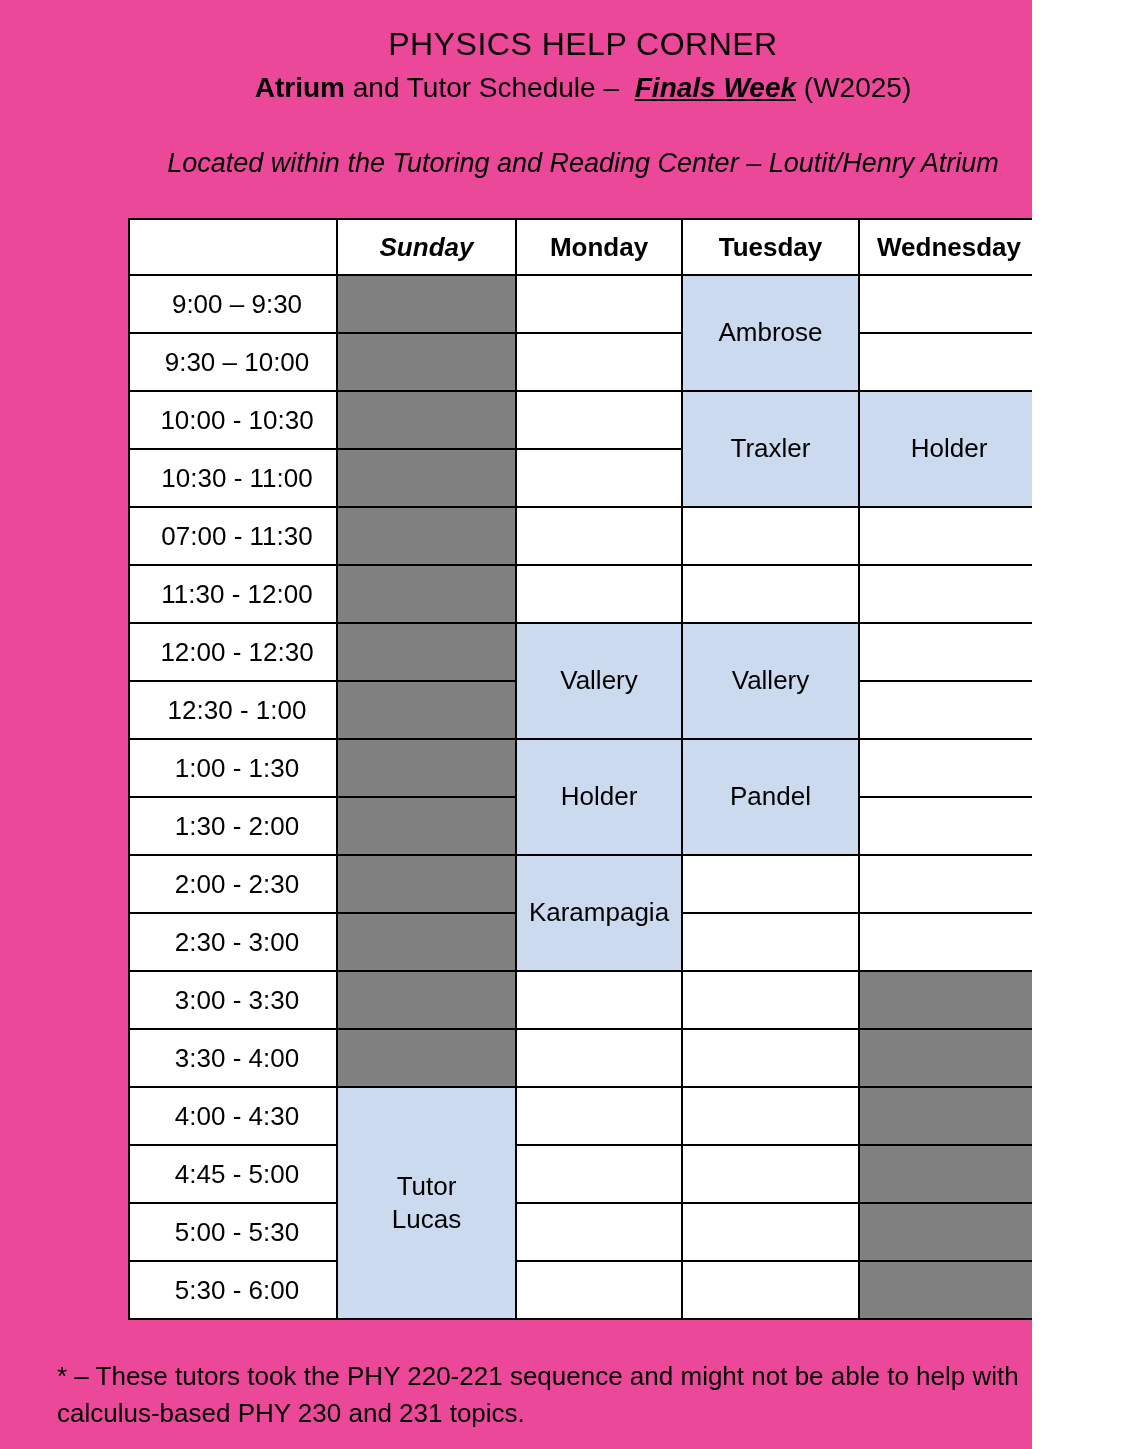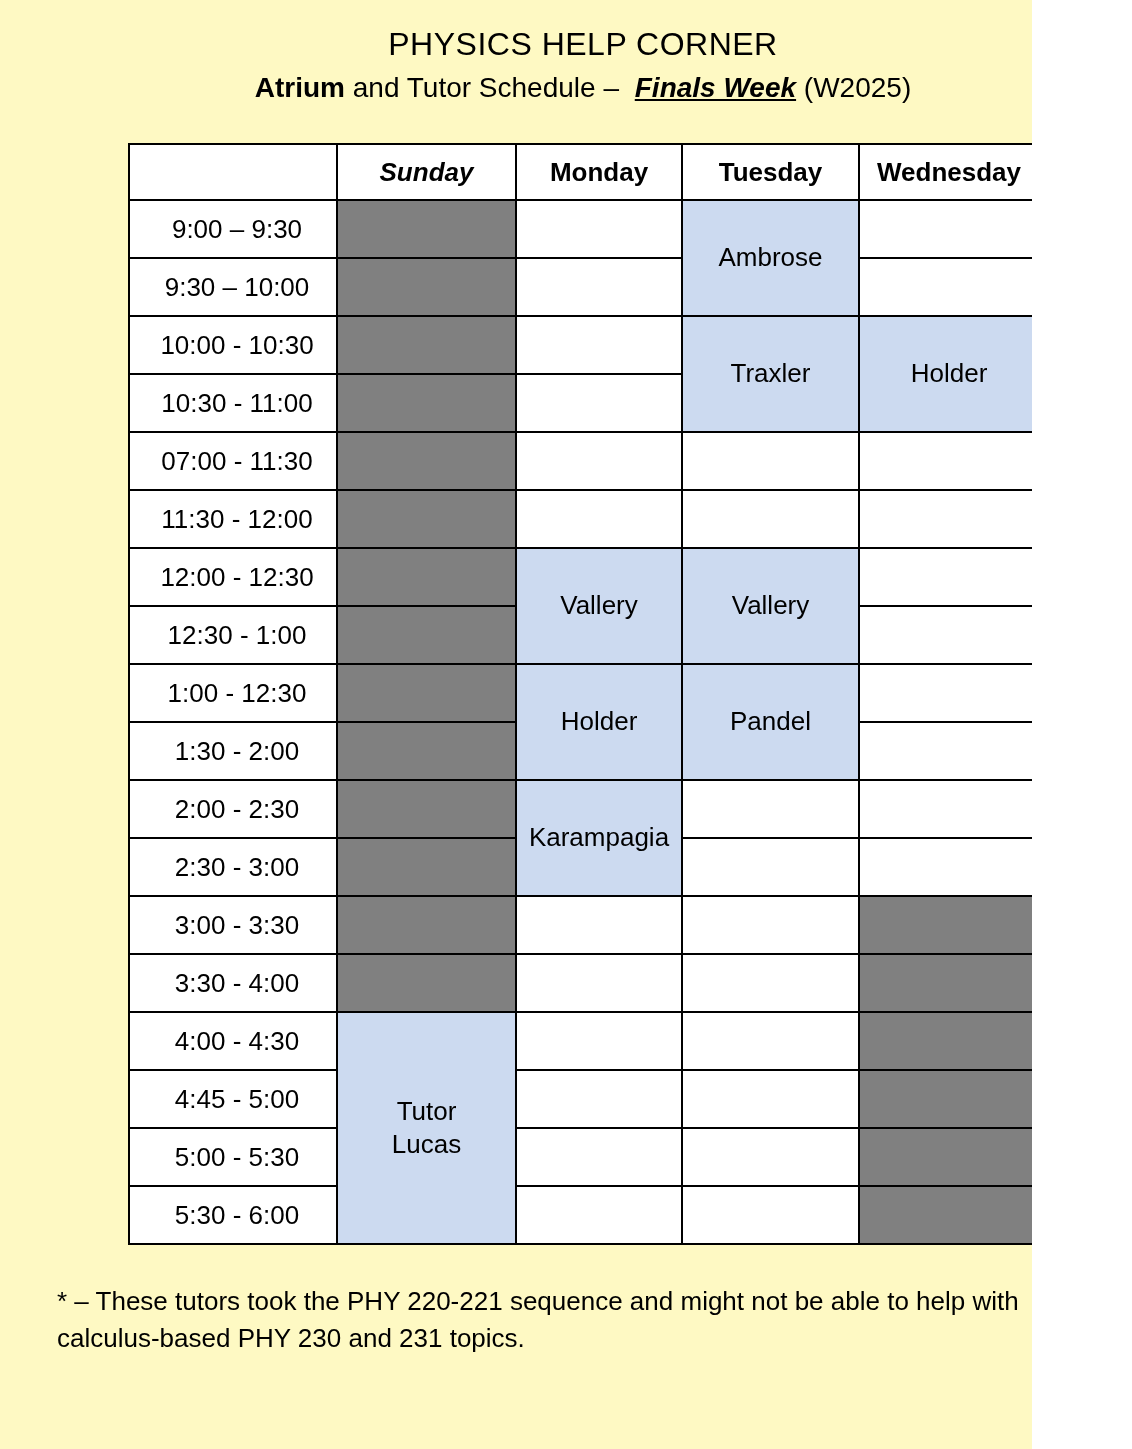--- a/index.html
+++ b/index.html
@@ -6,21 +6,21 @@
     margin: 0;
     padding: 0;
     background: #ffffff;
     font-family: "Liberation Sans", sans-serif;
     color: #000000;
   }
   .page {
     position: relative;
     width: 1032px;
     height: 1449px;
-    background: #fef9c3;
+    background: #ec4899;
     overflow: hidden;
   }
   .header-block {
     margin: 26px 0 0 128px;
     width: 910px;
     text-align: center;
   }
   .doc-title {
     margin: 0;
     font-size: 32px;
@@ -80,20 +80,21 @@
   }
 </style>
 </head>
 <body>
 
 <div class="page">
 
   <div class="header-block">
     <h1 class="doc-title">PHYSICS HELP CORNER</h1>
     <p class="doc-subtitle"><span class="bold">Atrium</span><span> and Tutor Schedule – </span><span class="finals">Finals Week</span><span> (W2025)</span></p>
+    <p class="location-line">Located within the Tutoring and Reading Center – Loutit/Henry Atrium</p>
   </div>
 
   <table class="schedule">
     <colgroup>
       <col style="width:208px">
       <col style="width:179px">
       <col style="width:166px">
       <col style="width:177px">
       <col style="width:180px">
     </colgroup>
@@ -152,21 +153,21 @@
         <td class="b" rowspan="2">Vallery</td>
         <td class="b" rowspan="2">Vallery</td>
         <td class="w"></td>
       </tr>
       <tr>
         <td class="t">12:30 - 1:00</td>
         <td class="g"></td>
         <td class="w"></td>
       </tr>
       <tr>
-        <td class="t">1:00 - 12:30</td>
+        <td class="t">1:00 - 1:30</td>
         <td class="g"></td>
         <td class="b" rowspan="2">Holder</td>
         <td class="b" rowspan="2">Pandel</td>
         <td class="w"></td>
       </tr>
       <tr>
         <td class="t">1:30 - 2:00</td>
         <td class="g"></td>
         <td class="w"></td>
       </tr>

